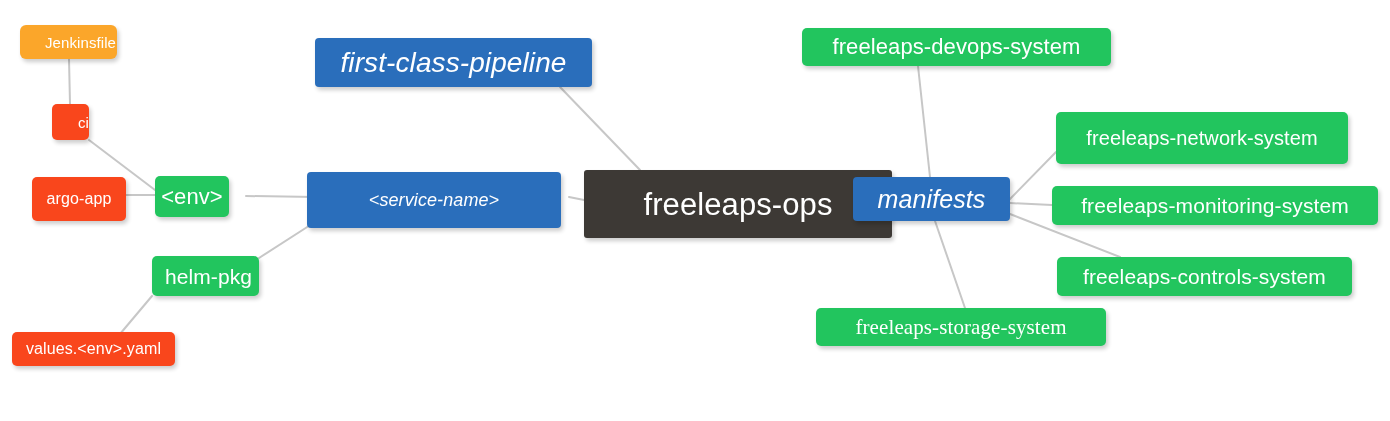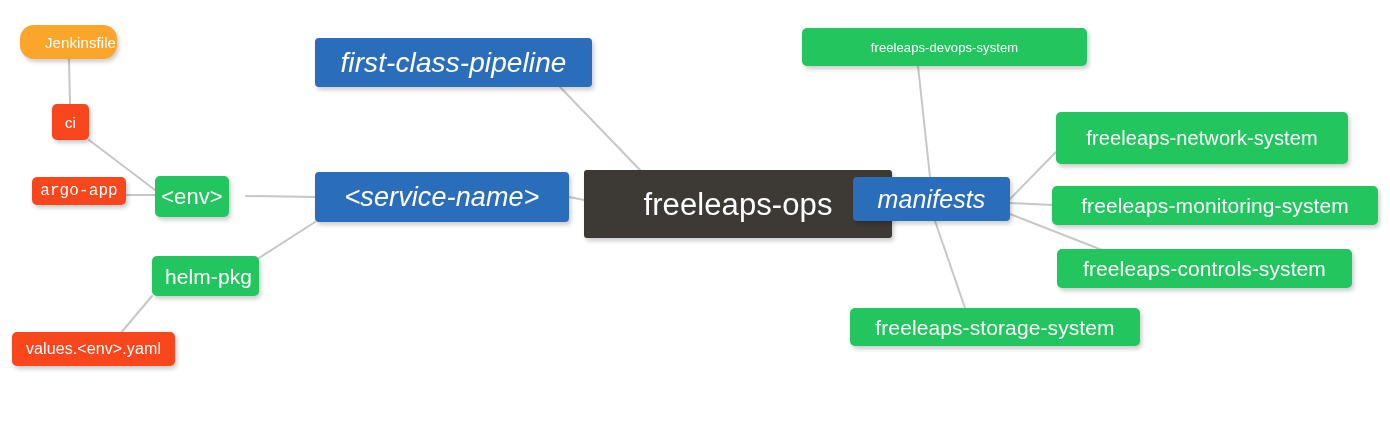--- a/index.html
+++ b/index.html
@@ -37,21 +37,21 @@
     box-shadow: 2px 3px 4px rgba(0,0,0,0.20);
     line-height: 1;
     letter-spacing: 0.1px;
   }
   .n-root {
     background: #3d3935;
     border-radius: 3px;
   }
   .n-blue   { background: #2a6ebb; font-style: italic; }
   .n-green  { background: #22c55e; border-radius: 5px; }
-  .n-orange { background: #fba62a; border-radius: 14px; padding-left: 24px; }
+  .n-orange { background: #fba62a; border-radius: 6px; padding-left: 24px; }
   .n-red    { background: #f9461c; border-radius: 5px; }
 </style>
 </head>
 <body>
 
 <div id="canvas">
   <svg id="edges" viewBox="0 0 1390 421" xmlns="http://www.w3.org/2000/svg">
       <path d="M 69,59 L 70,104" stroke="#c7c7c7" stroke-width="2" fill="none" stroke-linecap="round"></path>
       <path d="M 89,140 L 155,190" stroke="#c7c7c7" stroke-width="2" fill="none" stroke-linecap="round"></path>
       <path d="M 126,195 L 155,195" stroke="#c7c7c7" stroke-width="2" fill="none" stroke-linecap="round"></path>
@@ -64,56 +64,56 @@
       <path d="M 930,177 L 918,66" stroke="#c7c7c7" stroke-width="2" fill="none" stroke-linecap="round"></path>
       <path d="M 1010,199 L 1056,152" stroke="#c7c7c7" stroke-width="2" fill="none" stroke-linecap="round"></path>
       <path d="M 1010,203 L 1052,205" stroke="#c7c7c7" stroke-width="2" fill="none" stroke-linecap="round"></path>
       <path d="M 1010,214 L 1120,257" stroke="#c7c7c7" stroke-width="2" fill="none" stroke-linecap="round"></path>
       <path d="M 935,221 L 965,308" stroke="#c7c7c7" stroke-width="2" fill="none" stroke-linecap="round"></path>
     </svg>
   <div id="node-layer">
       <div class="node n-orange" style="left: 20px; top: 25px; width: 97px; height: 34px; font-size: 15px;">
         <span>Jenkinsfile</span>
       </div>
-      <div class="node n-red" style="left: 52px; top: 104px; width: 37px; height: 36px; font-size: 15px;">
+      <div class="node n-red" style="left: 52px; top: 104px; width: 37px; height: 36px; font-size: 15px; justify-content: flex-end;">
         <span>ci</span>
       </div>
-      <div class="node n-red" style="left: 32px; top: 177px; width: 94px; height: 28px; font-size: 16px; font-family: Liberation Mono, monospace;">
+      <div class="node n-red" style="left: 32px; top: 177px; width: 94px; height: 44px; font-size: 16px;">
         <span>argo-app</span>
       </div>
       <div class="node n-green" style="left: 155px; top: 176px; width: 74px; height: 41px; font-size: 22px;">
         <span>&lt;env&gt;</span>
       </div>
       <div class="node n-green" style="left: 152px; top: 256px; width: 107px; height: 40px; font-size: 21px; padding-left: 6px;">
         <span>helm-pkg</span>
       </div>
       <div class="node n-red" style="left: 12px; top: 332px; width: 163px; height: 34px; font-size: 16px;">
         <span>values.&lt;env&gt;.yaml</span>
       </div>
       <div class="node n-blue" style="left: 315px; top: 38px; width: 277px; height: 49px; font-size: 28px;">
         <span>first-class-pipeline</span>
       </div>
-      <div class="node n-blue" style="left: 315px; top: 172px; width: 254px; height: 50px; font-size: 27px;">
+      <div class="node n-blue" style="left: 307px; top: 172px; width: 254px; height: 56px; font-size: 18px;">
         <span>&lt;service-name&gt;</span>
       </div>
       <div class="node n-root" style="left: 584px; top: 170px; width: 308px; height: 68px; font-size: 31px;">
         <span>freeleaps-ops</span>
       </div>
       <div class="node n-blue" style="left: 853px; top: 177px; width: 157px; height: 44px; font-size: 25px;">
         <span>manifests</span>
       </div>
-      <div class="node n-green" style="left: 802px; top: 28px; width: 285px; height: 38px; font-size: 13px;">
+      <div class="node n-green" style="left: 802px; top: 28px; width: 309px; height: 38px; font-size: 22px;">
         <span>freeleaps-devops-system</span>
       </div>
       <div class="node n-green" style="left: 1056px; top: 112px; width: 292px; height: 52px; font-size: 20px;">
         <span>freeleaps-network-system</span>
       </div>
       <div class="node n-green" style="left: 1052px; top: 186px; width: 326px; height: 39px; font-size: 21px;">
         <span>freeleaps-monitoring-system</span>
       </div>
-      <div class="node n-green" style="left: 1057px; top: 249px; width: 295px; height: 39px; font-size: 21px;">
+      <div class="node n-green" style="left: 1057px; top: 257px; width: 295px; height: 39px; font-size: 21px;">
         <span>freeleaps-controls-system</span>
       </div>
-      <div class="node n-green" style="left: 850px; top: 308px; width: 290px; height: 38px; font-size: 21px;">
+      <div class="node n-green" style="left: 816px; top: 308px; width: 290px; height: 38px; font-size: 21px; font-family: Liberation Serif, serif;">
         <span>freeleaps-storage-system</span>
       </div>
     </div>
 </div>
 
 </body></html>

